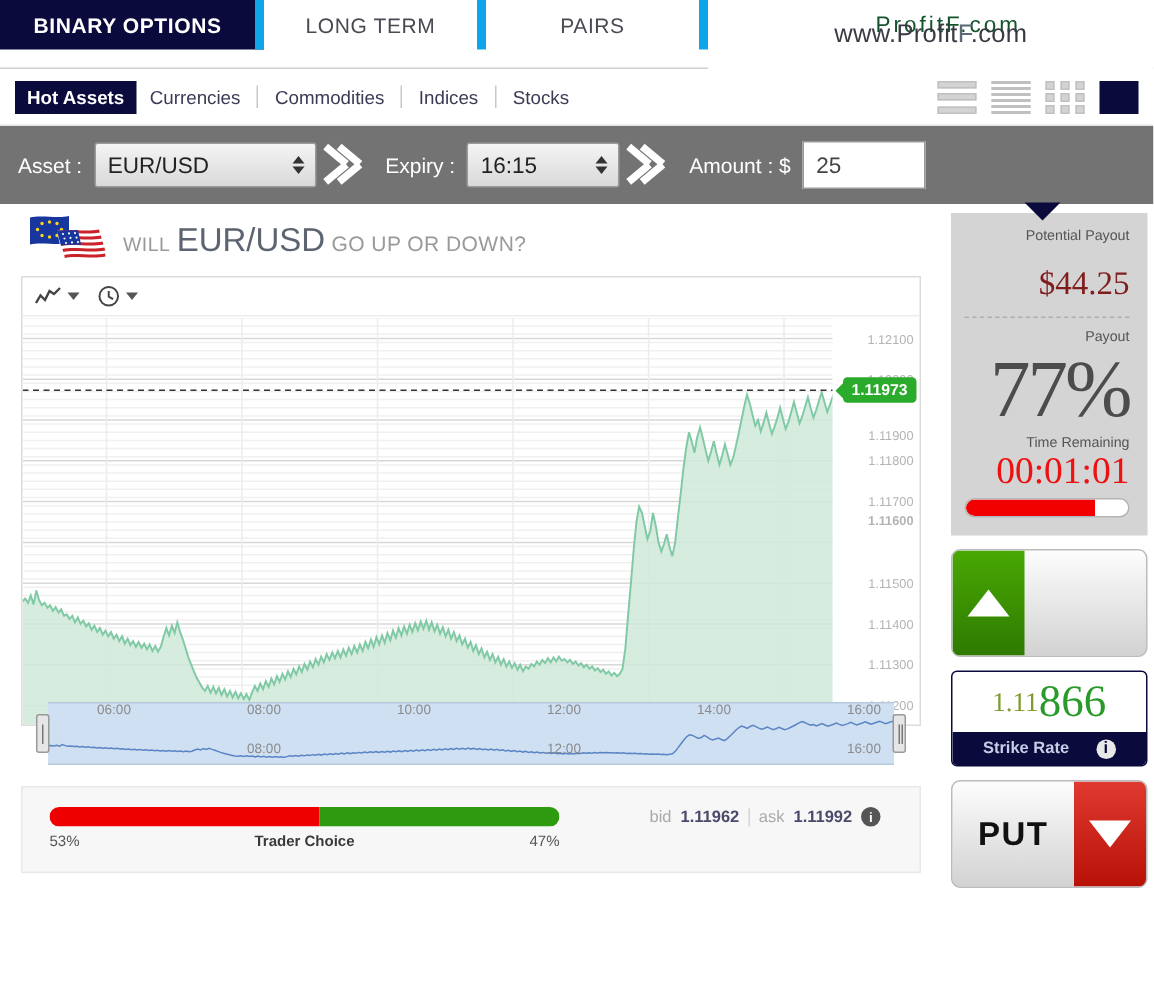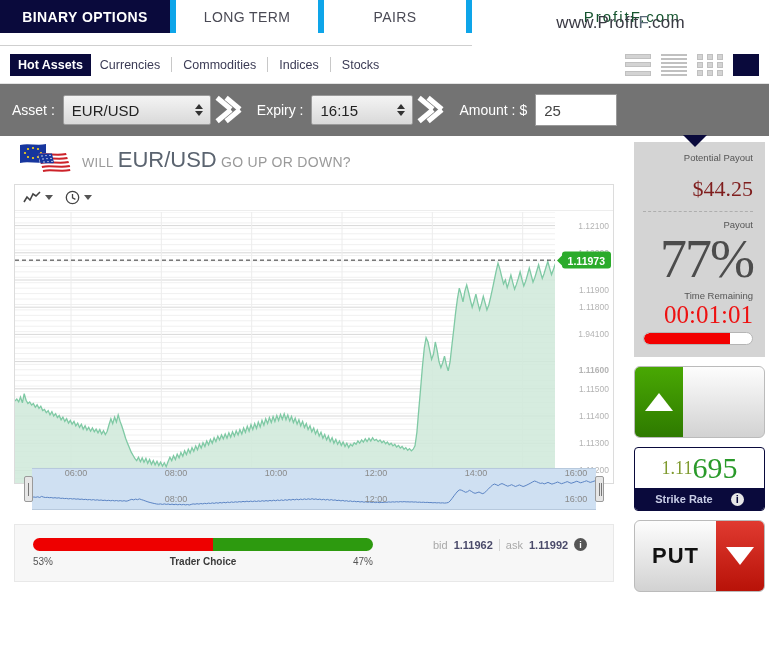--- a/index.html
+++ b/index.html
@@ -416,22 +416,22 @@
               <path d="M0.0,189.0 L1.8,187.1 L3.7,189.9 L5.5,185.0 L7.4,190.9 L9.2,181.7 L11.1,188.2 L12.9,191.5 L14.7,189.9 L16.6,193.1 L18.4,191.5 L20.3,195.3 L22.1,192.8 L24.0,196.4 L25.8,194.2 L27.7,198.6 L29.5,197.5 L31.3,200.7 L33.2,198.6 L35.0,202.9 L36.9,199.6 L38.7,204.0 L40.6,201.8 L42.4,205.6 L44.2,203.5 L46.1,207.8 L47.9,205.1 L49.8,209.4 L51.6,206.7 L53.5,211.1 L55.3,208.4 L57.1,212.2 L59.0,209.4 L60.8,213.8 L62.7,211.1 L64.5,215.4 L66.4,212.2 L68.2,217.1 L70.1,213.8 L71.9,218.1 L73.7,215.4 L75.6,219.2 L77.4,216.0 L79.3,219.8 L81.1,217.1 L83.0,220.9 L84.8,217.6 L86.6,222.0 L88.5,218.7 L90.3,222.5 L92.2,219.2 L94.0,212.7 L95.9,206.7 L97.7,211.6 L99.6,205.1 L101.4,210.0 L103.2,202.9 L105.1,209.4 L106.9,214.3 L108.8,220.3 L110.6,226.3 L112.5,231.2 L114.3,235.6 L116.1,239.9 L118.0,243.2 L119.8,246.4 L121.7,248.6 L123.5,245.3 L125.4,249.7 L127.2,245.9 L129.0,250.2 L130.9,246.4 L132.7,251.3 L134.6,247.5 L136.4,252.4 L138.3,248.6 L140.1,253.0 L142.0,249.2 L143.8,253.5 L145.6,250.2 L147.5,254.0 L149.3,250.8 L151.2,254.6 L153.0,249.7 L154.9,245.3 L156.7,248.6 L158.5,243.7 L160.4,247.5 L162.2,242.1 L164.1,245.9 L165.9,240.4 L167.8,244.3 L169.6,238.8 L171.4,242.6 L173.3,237.2 L175.1,241.0 L177.0,235.6 L178.8,239.4 L180.7,233.9 L182.5,237.7 L184.4,232.3 L186.2,236.1 L188.0,230.7 L189.9,234.5 L191.7,229.0 L193.6,232.8 L195.4,227.4 L197.3,231.2 L199.1,225.8 L200.9,229.6 L202.8,224.1 L204.6,227.9 L206.5,223.0 L208.3,226.8 L210.2,222.0 L212.0,226.3 L213.9,220.9 L215.7,225.2 L217.5,219.8 L219.4,224.1 L221.2,218.7 L223.1,223.0 L224.9,217.6 L226.8,222.0 L228.6,216.0 L230.4,220.3 L232.3,214.3 L234.1,219.2 L236.0,212.7 L237.8,217.6 L239.7,211.6 L241.5,216.5 L243.3,210.0 L245.2,214.9 L247.0,208.4 L248.9,213.2 L250.7,206.7 L252.6,211.6 L254.4,205.6 L256.3,210.5 L258.1,204.5 L259.9,209.4 L261.8,203.5 L263.6,208.4 L265.5,202.4 L267.3,207.3 L269.2,201.8 L271.0,207.8 L272.8,202.9 L274.7,208.9 L276.5,204.5 L278.4,210.5 L280.2,206.2 L282.1,212.2 L283.9,207.8 L285.7,213.8 L287.6,209.4 L289.4,215.4 L291.3,211.6 L293.1,217.6 L295.0,213.8 L296.8,219.8 L298.7,216.0 L300.5,222.0 L302.3,218.1 L304.2,224.1 L306.0,220.3 L307.9,226.3 L309.7,222.5 L311.6,227.9 L313.4,224.1 L315.2,229.6 L317.1,225.8 L318.9,231.2 L320.8,227.4 L322.6,232.3 L324.5,229.0 L326.3,233.4 L328.1,230.1 L330.0,234.5 L331.8,231.2 L333.7,235.6 L335.5,232.3 L337.4,233.9 L339.2,230.7 L341.1,232.3 L342.9,229.0 L344.7,231.2 L346.6,227.9 L348.4,230.1 L350.3,226.8 L352.1,229.6 L354.0,226.3 L355.8,229.0 L357.6,225.8 L359.5,228.5 L361.3,227.4 L363.2,229.6 L365.0,227.9 L366.9,230.7 L368.7,229.0 L370.6,231.7 L372.4,230.1 L374.2,232.8 L376.1,231.2 L377.9,233.9 L379.8,232.3 L381.6,235.0 L383.5,233.4 L385.3,236.1 L387.1,234.5 L389.0,237.2 L390.8,235.6 L392.7,238.3 L394.5,236.6 L396.4,238.8 L398.2,237.2 L400.0,233.9 L401.9,220.3 L403.7,198.6 L405.6,176.8 L407.4,155.0 L409.3,136.0 L411.1,125.7 L413.0,130.0 L414.8,138.7 L416.6,147.4 L418.5,142.0 L420.3,130.0 L422.2,138.7 L424.0,149.6 L425.9,155.6 L427.7,150.7 L429.5,144.2 L431.4,152.9 L433.2,158.8 L435.1,149.6 L436.9,133.3 L438.8,117.0 L440.6,100.6 L442.4,87.0 L444.3,76.2 L446.1,82.1 L448.0,89.8 L449.8,79.4 L451.7,72.9 L453.5,80.0 L455.4,88.1 L457.2,95.2 L459.0,89.2 L460.9,82.1 L462.7,90.3 L464.6,97.9 L466.4,91.9 L468.3,84.3 L470.1,90.8 L471.9,97.9 L473.8,93.0 L475.6,85.4 L477.5,76.7 L479.3,68.0 L481.2,58.8 L483.0,51.1 L484.9,57.1 L486.7,64.7 L488.5,71.8 L490.4,68.0 L492.2,75.6 L494.1,69.6 L495.9,63.1 L497.8,70.7 L499.6,77.2 L501.4,72.4 L503.3,66.4 L505.1,59.8 L507.0,67.5 L508.8,74.0 L510.7,69.1 L512.5,62.6 L514.3,56.0 L516.2,63.1 L518.0,70.2 L519.9,65.3 L521.7,59.3 L523.6,52.8 L525.4,59.8 L527.3,66.4 L529.1,61.5 L530.9,55.5 L532.8,49.5 L534.6,56.0 L536.5,62.6 L538.3,57.7 L540.2,52.2 L542.0,48.1 " fill="none" stroke="#7fc9a4" stroke-width="1.3"></path>
               <line x1="0" y1="48.14400000000131" x2="542" y2="48.14400000000131" stroke="#333" stroke-width="1" stroke-dasharray="4,3"></line>
             </svg>
         <div class="xtick" style="left: 56.0067px;">06:00</div><div class="xtick" style="left: 146.34px;">08:00</div><div class="xtick" style="left: 236.673px;">10:00</div><div class="xtick" style="left: 327.007px;">12:00</div><div class="xtick" style="left: 417.34px;">14:00</div><div class="xtick" style="left: 507.673px;">16:00</div></div>
 
         <div class="yaxis">
             <div class="ytick" style="top: 13.6px;">1.12100</div>
             <div class="ytick" style="top: 40.8px;">1.12000</div>
             <div class="ytick" style="top: 68px; margin-top: 10px;">1.11900</div>
             <div class="ytick" style="top: 95.2px;">1.11800</div>
-            <div class="ytick" style="top: 122.4px;">1.94100</div>
-            <div class="ytick" style="top: 158px; font-weight: bold;">1.11600</div>
+            <div class="ytick" style="top: 122.4px;">1.11700</div>
+            <div class="ytick" style="top: 135px; font-weight: bold;">1.11600</div>
             <div class="ytick" style="top: 176.8px;">1.11500</div>
             <div class="ytick" style="top: 204px;">1.11400</div>
             <div class="ytick" style="top: 231.2px;">1.11300</div>
             <div class="ytick" style="top: 258.4px;">1.11200</div>
             <div class="pricetag" style="top: 48.144px;">1.11973</div>
           </div>
       </div>
 
       <div class="navbox">
         <div class="navinner">
@@ -495,21 +495,21 @@
 
       <div class="callbtn">
         <span class="arrowpad up">
             <i class="tri-up"></i>
           </span>
       </div>
 
       <div class="strikecard">
         <div class="strikeval">
           <span class="pre">1.11</span>
-            <span class="post">695</span>
+            <span class="post">866</span>
         </div>
         <div class="strikefoot">
           <span>Strike Rate</span>
           <span class="infodot">i</span>
         </div>
       </div>
 
       <div class="putbtn">
         <span class="txt">PUT</span>
         <span class="arrowpad dn">

